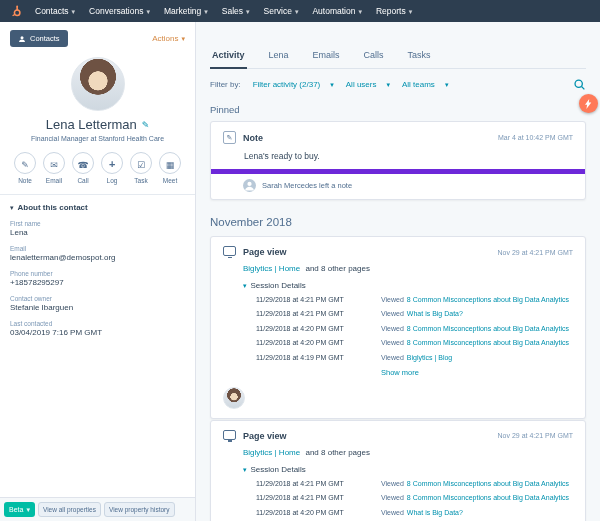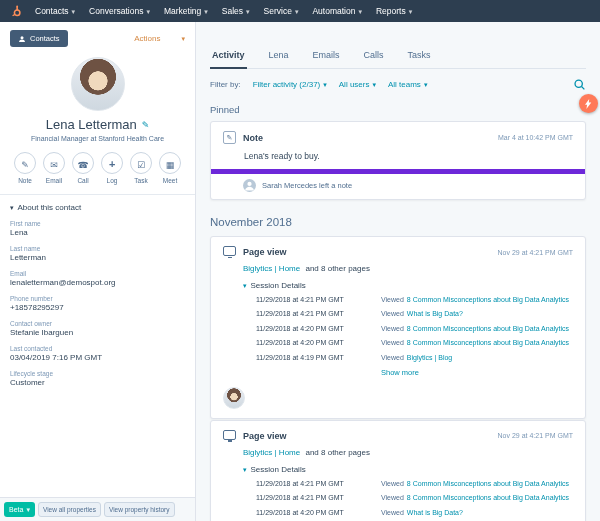--- a/index.html
+++ b/index.html
@@ -17,21 +17,21 @@
   .caret.blue::before{color:#0091ae}
   .caret.dark::before{color:#33475b}
   .caret.orange::before{color:#d68a45}
 
   .content{flex:1;display:flex;min-height:0}
 
   
   .sidebar{width:196px;background:#fff;border-right:1px solid #dfe3eb;position:relative;flex:0 0 auto}
   .sb-top{display:flex;justify-content:space-between;align-items:center;padding:8px 10px 4px}
   .back-btn{background:#425b76;color:#fff;border:none;border-radius:3px;font-size:7.5px;padding:4px 8px;display:flex;align-items:center;gap:4px;cursor:pointer;font-family:inherit}
-  .actions-link{color:#d68a45;font-size:8px;display:flex;gap:21px;align-items:center;cursor:pointer;text-decoration:none}
+  .actions-link{color:#d68a45;font-size:8px;display:flex;gap:3px;align-items:center;cursor:pointer;text-decoration:none}
   .profile{text-align:center;padding:4px 10px 10px;border-bottom:1px solid #e5eaf0}
   .photo-avatar{border-radius:50%;border:1px solid #e0e6ec;background:
     radial-gradient(circle at 50% 44%, #f0d9bd 0 24%, rgba(0,0,0,0) 25%),
     radial-gradient(circle at 50% 36%, #6e5243 0 42%, rgba(0,0,0,0) 43%),
     linear-gradient(#e9edf2,#cfd8e0)}
   .photo-avatar.big{width:54px;height:54px;margin:2px auto 6px}
   .photo-avatar.small{width:22px;height:22px;margin-top:10px}
   .name-row{display:flex;justify-content:center;align-items:center;gap:5px}
   .contact-name{font-size:13px;font-weight:400;color:#33475b}
   .edit-ic{color:#0091ae;font-size:9px;cursor:pointer}
@@ -41,37 +41,37 @@
   .qa-circle{width:22px;height:22px;border:1px solid #cbd6e2;border-radius:50%;display:flex;align-items:center;justify-content:center;background:#fff}
   .qa-ic::before{font-size:9px;color:#506e90}
   .qa-ic[data-name="note-icon"]::before{content:"✎"}
   .qa-ic[data-name="email-icon"]::before{content:"✉"}
   .qa-ic[data-name="call-icon"]::before{content:"☎"}
   .qa-ic[data-name="log-icon"]::before{content:"+";font-weight:bold;font-size:11px}
   .qa-ic[data-name="task-icon"]::before{content:"☑"}
   .qa-ic[data-name="meet-icon"]::before{content:"▦"}
   .qa-label{font-size:6.5px;color:#516f90}
   .about{padding:8px 10px}
-  .about-head{display:flex;align-items:center;gap:4px;font-size:8px;font-weight:400;color:#33475b;margin-bottom:8px;cursor:pointer}
+  .about-head{display:flex;align-items:center;gap:4px;font-size:8px;font-weight:700;color:#33475b;margin-bottom:8px;cursor:pointer}
   .field{margin-bottom:8px}
   .f-label{font-size:6.5px;color:#7c98b6;margin-bottom:1px}
   .f-value{font-size:8px;color:#33475b;cursor:text}
   .sb-footer{position:absolute;bottom:0;left:0;right:0;display:flex;gap:3px;padding:4px;background:#f5f8fa;border-top:1px solid #dfe3eb;align-items:center}
   .beta-btn{background:#00bda5;color:#fff;border:none;border-radius:3px;font-size:7px;padding:4px 5px;display:flex;gap:3px;align-items:center;cursor:pointer;font-family:inherit}
   .beta-btn .caret.light::before{color:rgba(255,255,255,.9)}
   .gray-btn{background:#eaf0f6;border:1px solid #cbd6e2;border-radius:3px;color:#506e90;font-size:6.5px;padding:3px 4px;cursor:pointer;font-family:inherit;white-space:nowrap}
 
   
   .main{flex:1;position:relative;padding:0 14px;overflow:hidden;min-width:0}
   .tabs{display:flex;gap:20px;border-bottom:1px solid #dde4ec;padding-top:26px}
   .tab{font-size:9px;color:#516f90;padding:2px 2px 7px;cursor:pointer;text-decoration:none}
   .tabs a:first-of-type{color:#33475b;font-weight:700;border-bottom:2px solid #33475b;margin-bottom:-1px}
   .filter-row{display:flex;align-items:center;gap:12px;padding:9px 0 5px}
   .filter-label{font-size:8px;color:#516f90}
-  .filter-dd{font-size:8px;color:#0091ae;display:flex;gap:3px;align-items:center;cursor:pointer;text-decoration:none}
+  .filter-dd{font-size:8px;color:#0091ae;display:flex;gap:10px;align-items:center;cursor:pointer;text-decoration:none}
   .search-ic{margin-left:auto;cursor:pointer;display:flex}
   .section-head{font-size:9.5px;color:#516f90;margin:8px 0 6px}
   .section-head.month{font-size:11.5px;margin:16px 0 8px}
 
   .card{background:#fff;border:1px solid #dfe3eb;border-radius:3px;box-shadow:0 1px 2px rgba(0,0,0,.05);padding:9px 12px;position:relative}
   .card-head{display:flex;align-items:center;gap:7px}
   .card-type{font-size:9px;font-weight:700;color:#33475b}
   .card-time{margin-left:auto;font-size:7px;color:#7c98b6}
   .note-ic{width:13px;height:13px;border:1px solid #99acc2;border-radius:2px;color:#506e90;font-size:7px;display:flex;align-items:center;justify-content:center;flex:0 0 auto}
   .note-body{font-size:8.5px;color:#33475b;margin:7px 0 8px 21px}
@@ -225,24 +225,20 @@
           <span class="caret dark" data-name="chevron-down-icon"></span>
           <span data-name="about-heading">About this contact</span>
         </div>
         <div class="fields" data-name="contact-properties">
 
             <div class="field" data-name="contact-property">
               <div class="f-label" data-name="property-label">First name</div>
               <div class="f-value" data-name="property-value">Lena</div>
             </div>
 
-            <div class="field" data-name="contact-property">
-              <div class="f-label" data-name="property-label">Last name</div>
-              <div class="f-value" data-name="property-value">Letterman</div>
-            </div>
 
             <div class="field" data-name="contact-property">
               <div class="f-label" data-name="property-label">Email</div>
               <div class="f-value" data-name="property-value">lenaletterman@demospot.org</div>
             </div>
 
             <div class="field" data-name="contact-property">
               <div class="f-label" data-name="property-label">Phone number</div>
               <div class="f-value" data-name="property-value">+18578295297</div>
             </div>
@@ -250,24 +246,20 @@
             <div class="field" data-name="contact-property">
               <div class="f-label" data-name="property-label">Contact owner</div>
               <div class="f-value" data-name="property-value">Stefanie Ibarguen</div>
             </div>
 
             <div class="field" data-name="contact-property">
               <div class="f-label" data-name="property-label">Last contacted</div>
               <div class="f-value" data-name="property-value">03/04/2019 7:16 PM GMT</div>
             </div>
 
-            <div class="field" data-name="contact-property">
-              <div class="f-label" data-name="property-label">Lifecycle stage</div>
-              <div class="f-value" data-name="property-value">Customer</div>
-            </div>
           </div>
       </div>
 
       <div class="sb-footer" data-name="sidebar-footer">
         <button class="beta-btn" data-name="beta-dropdown-button">
           <span data-name="beta-label">Beta</span>
           <span class="caret light" data-name="chevron-down-icon"></span>
         </button>
         <button class="gray-btn" data-name="view-all-properties-button">View all properties</button>
         <button class="gray-btn" data-name="view-property-history-button">View property history</button>

